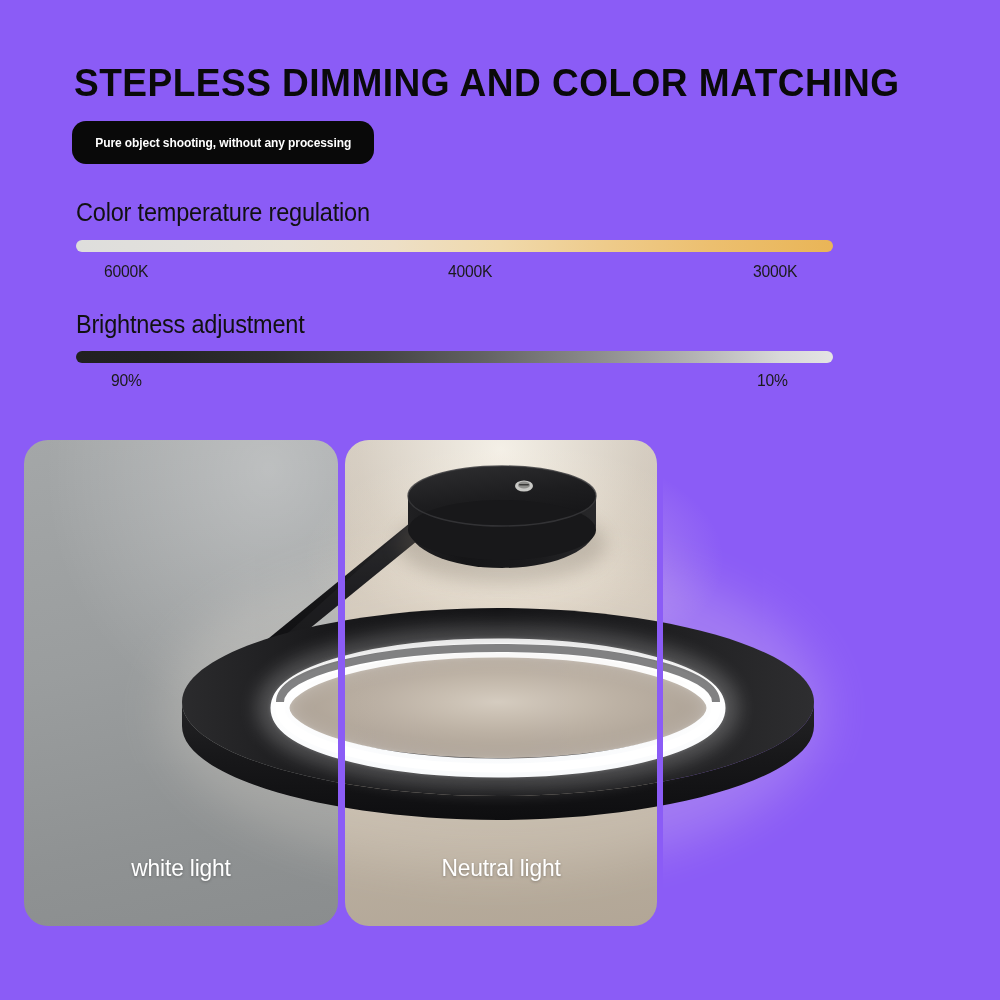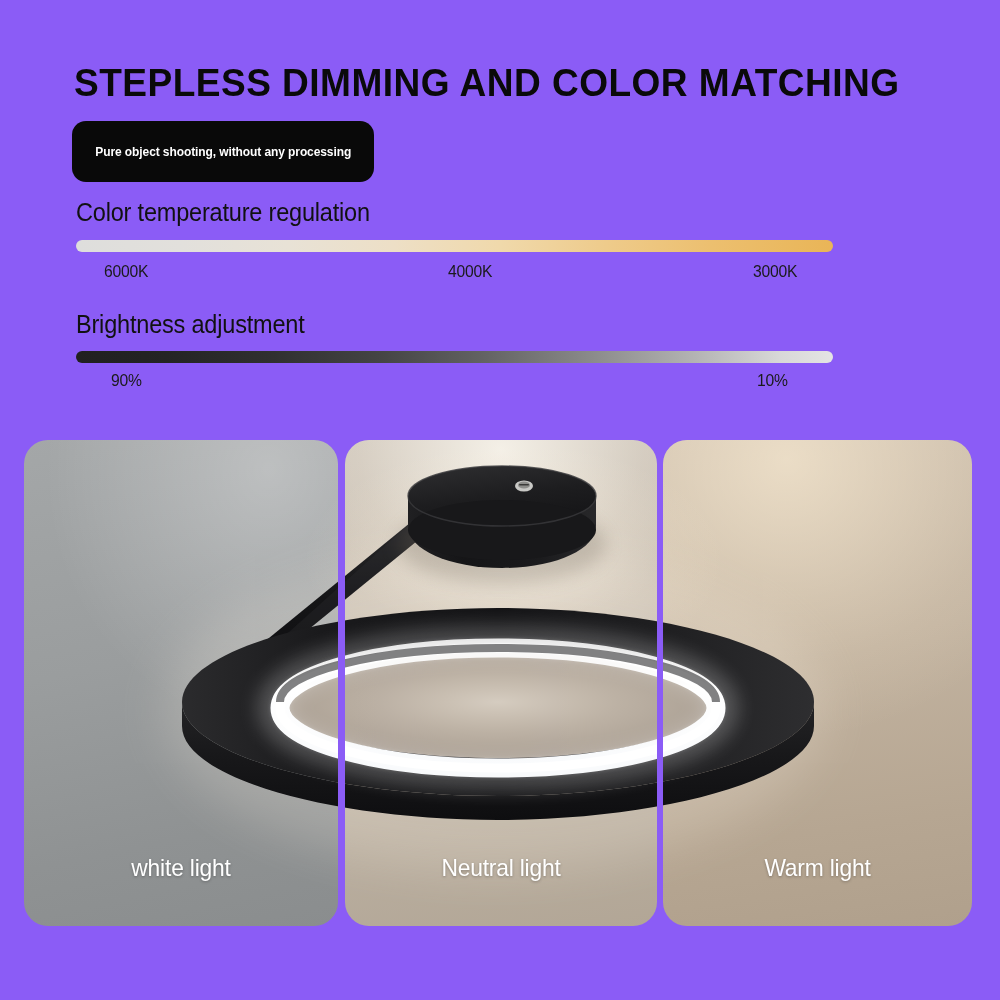--- a/index.html
+++ b/index.html
@@ -34,21 +34,21 @@
     color: #0a0a0a;
     transform: scaleX(0.95);
     transform-origin: left center;
     white-space: nowrap;
   }
   .badge {
     position: absolute;
     left: 72px;
     top: 121px;
     height: 27px;
-    padding: 17px 18px;
+    padding: 8px 18px;
     background: #090909;
     border-radius: 14px;
     display: flex;
     align-items: center;
     justify-content: center;
   }
   .badge-text {
     color: #ffffff;
     font-size: 12.5px;
     font-weight: 700;
@@ -219,24 +219,20 @@
     <div class="panel" id="panel-white">
       <div class="panel-bg"></div>
       <div class="panel-caption">white light</div>
     </div>
 
     <div class="panel" id="panel-neutral">
       <div class="panel-bg"></div>
       <div class="panel-caption">Neutral light</div>
     </div>
 
-    <div class="panel" id="panel-warm">
-      <div class="panel-bg"></div>
-      <div class="panel-caption">Warm light</div>
-    </div>
 
     <div id="lamp-layer" style="left:0;top:0;">
       <svg id="lamp-svg" viewBox="0 0 948 486" xmlns="http://www.w3.org/2000/svg">
         <defs>
 
           <clipPath id="panels-clip">
             <rect x="0" y="0" width="314" height="486" rx="24" ry="24"></rect>
             <rect x="321" y="0" width="312" height="486" rx="24" ry="24"></rect>
             <rect x="639" y="0" width="309" height="486" rx="24" ry="24"></rect>
           </clipPath>

